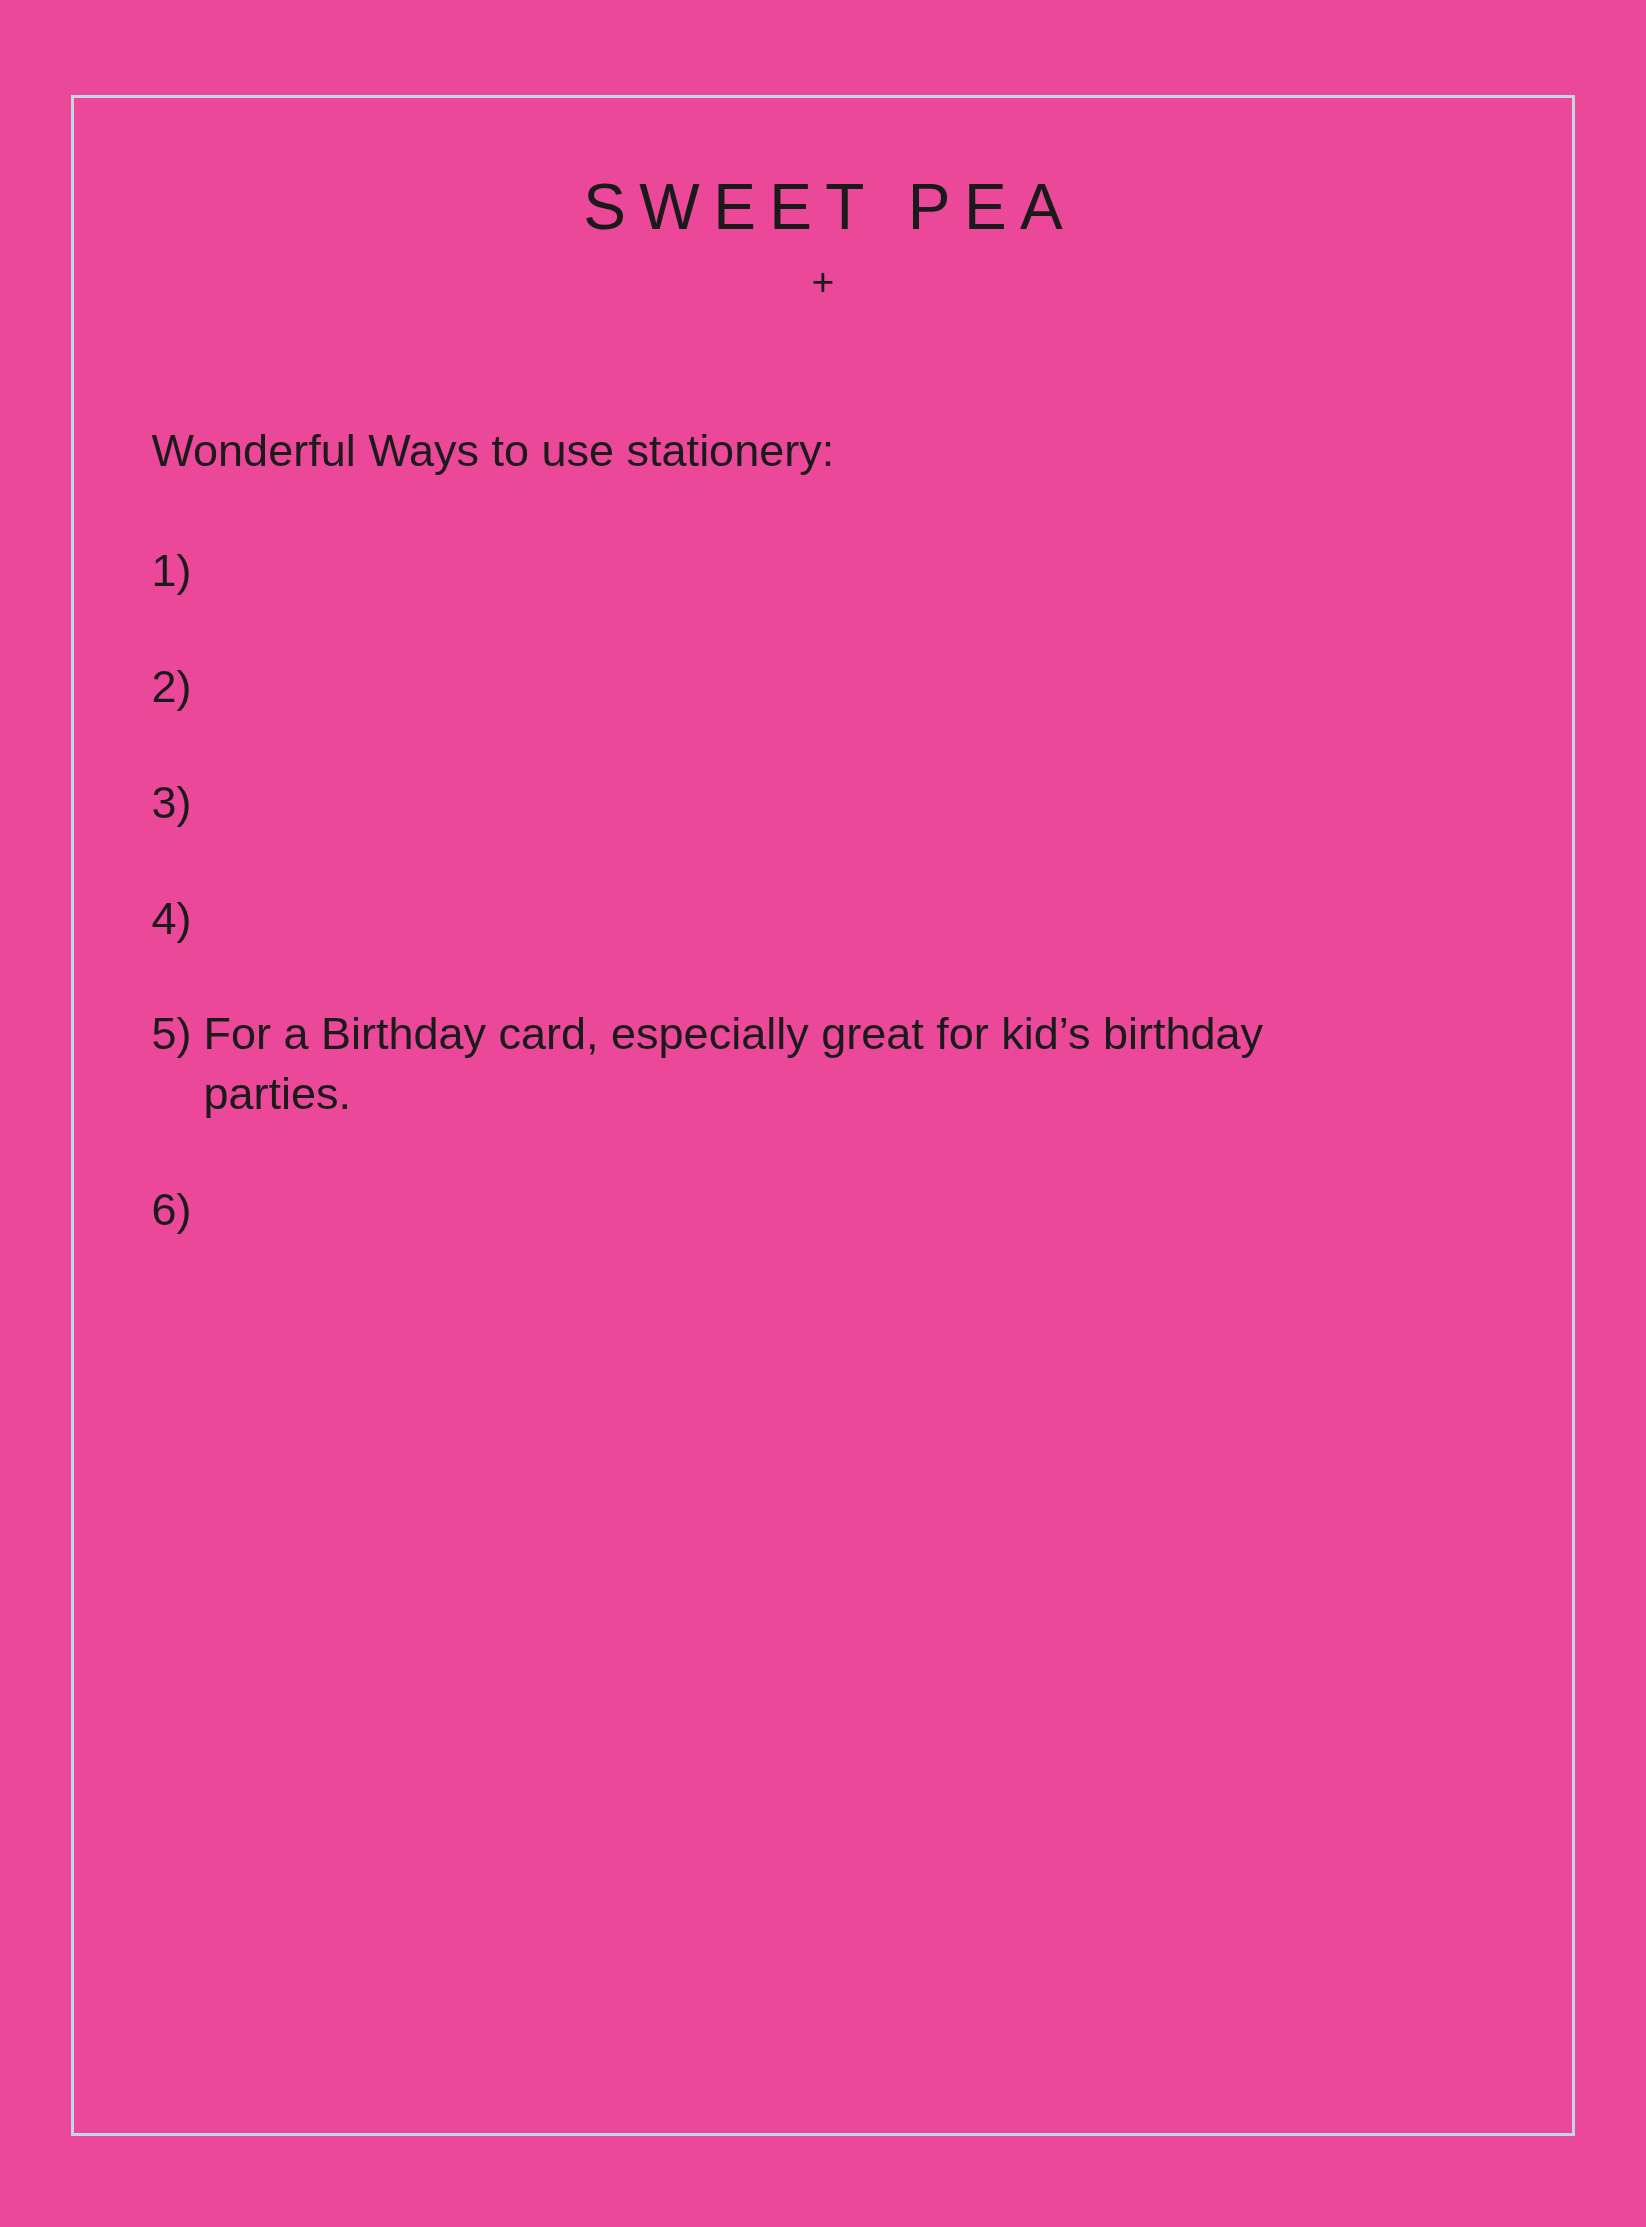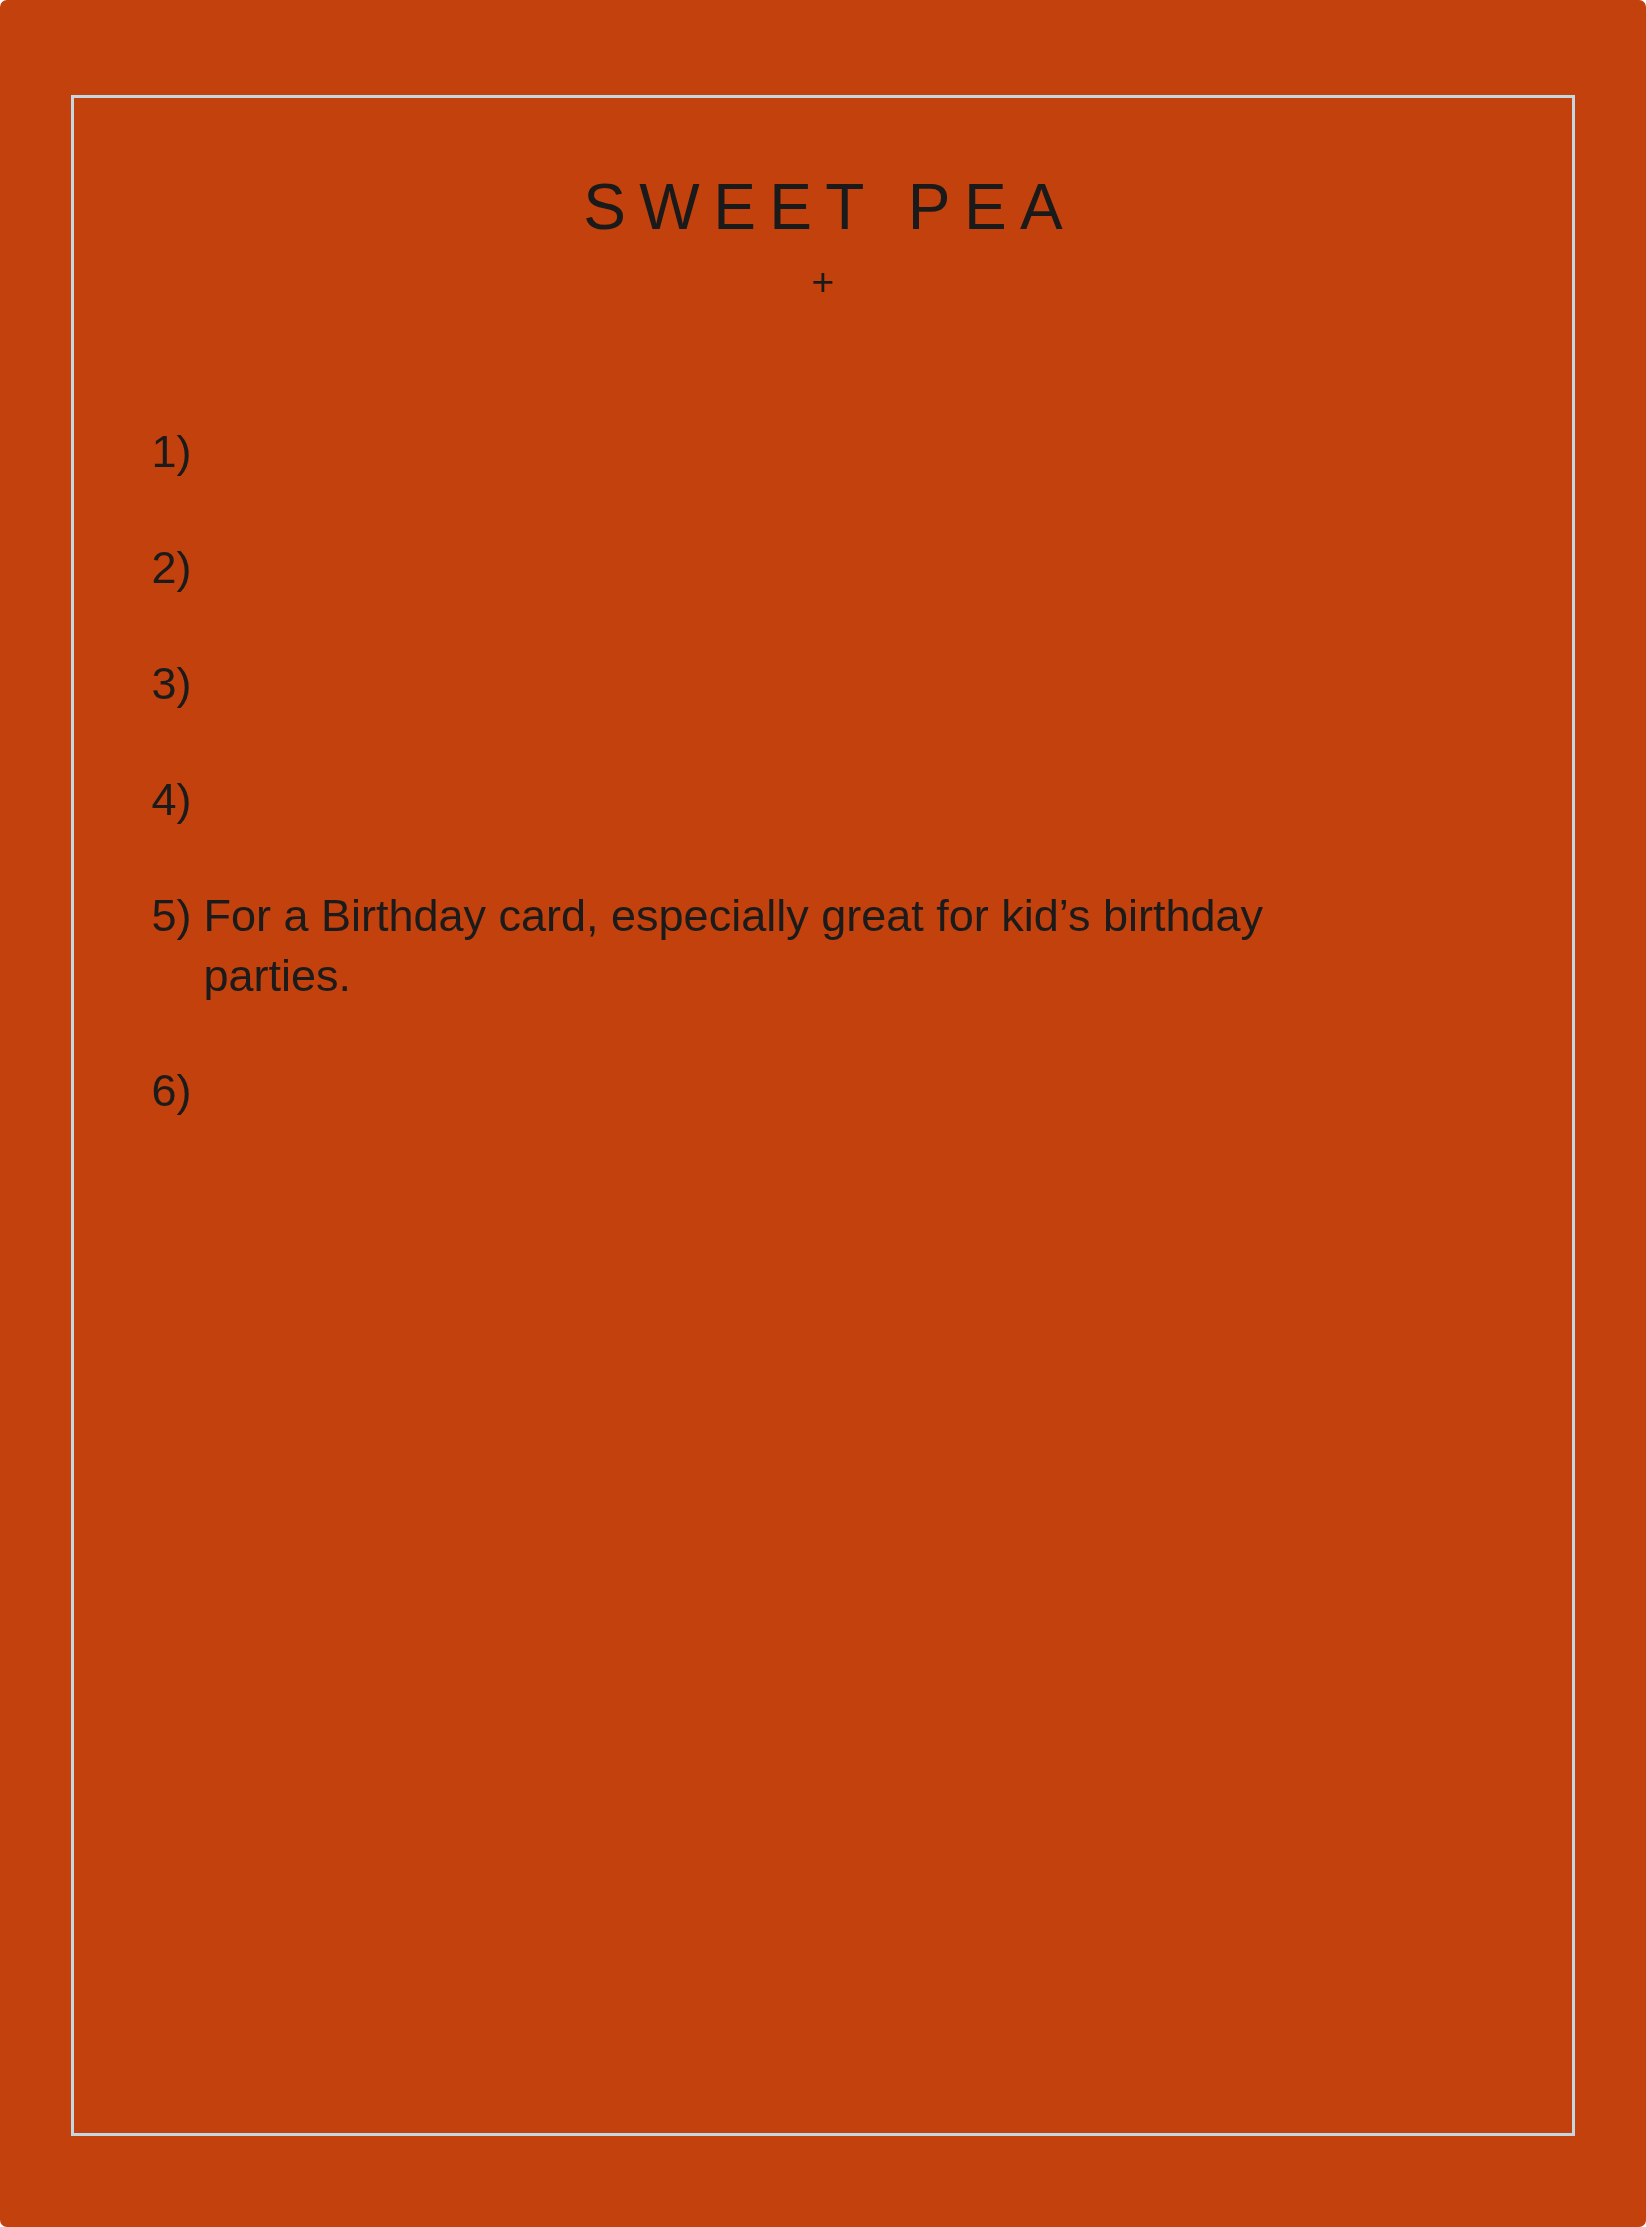--- a/index.html
+++ b/index.html
@@ -12,24 +12,23 @@
     height: 2227px;
     font-family: "Liberation Sans", sans-serif;
     color: #1b1b1b;
     -webkit-font-smoothing: antialiased;
   }
 
   .page {
     position: relative;
     width: 1646px;
     height: 2227px;
-    background: #c2410c;
+    background: #ec4899;
     box-sizing: border-box;
     padding: 71px 65px 71px 65px;
-    border-radius: 7px;
   }
 
   
   .frame {
     position: absolute;
     left: 71px;
     top: 95px;
     right: 71px;
     bottom: 91px;
     border: 3.7px solid #c3d6e2;
@@ -122,20 +121,21 @@
 
   <div class="content">
 
     <div class="masthead">
       <div class="brand-line-1">SWEET PEA</div>
       <div class="brand-plus">+</div>
     </div>
 
     <div class="body-block">
 
+      <div class="intro">Wonderful Ways to use stationery:</div>
 
       <ol class="list">
 
         <li class="list-item">
           <span class="item-marker">1)</span>
         </li>
 
         <li class="list-item">
           <span class="item-marker">2)</span>
         </li>

